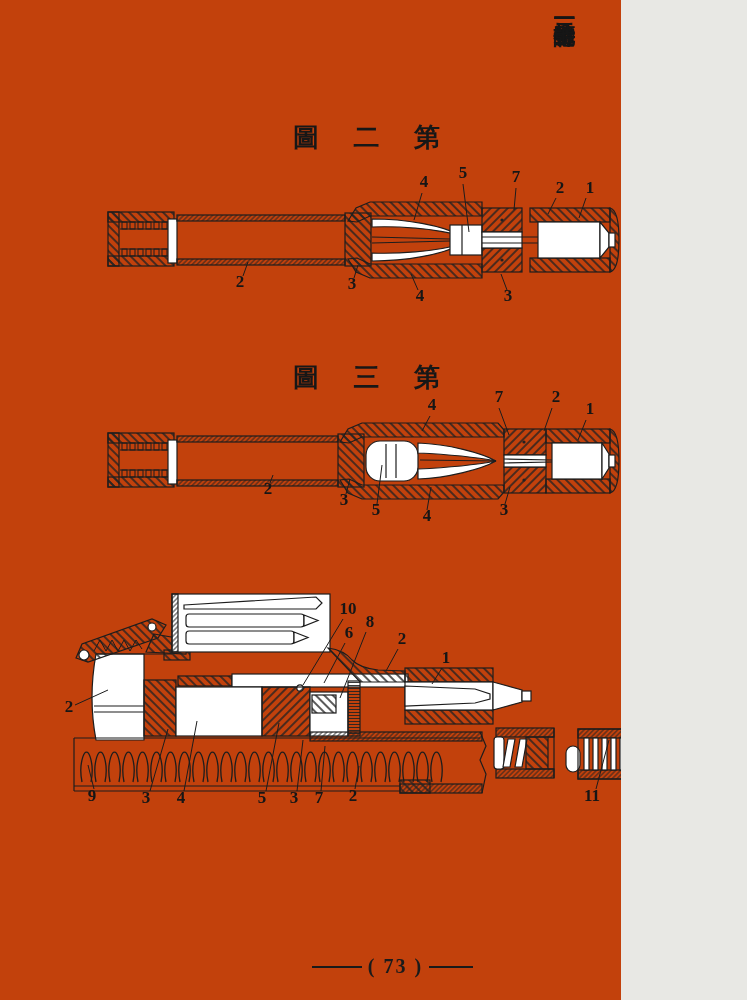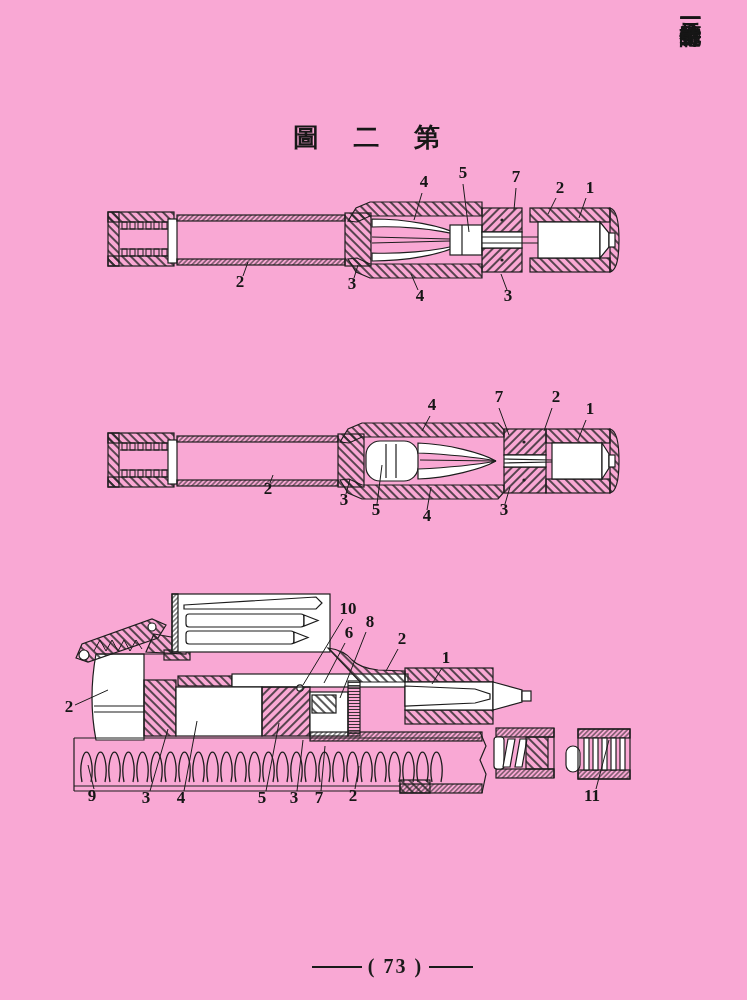--- a/index.html
+++ b/index.html
@@ -1,19 +1,19 @@
 <!DOCTYPE html>
 <html><head>
 <meta charset="utf-8">
 <style>
   html,body{margin:0;padding:0;background:#e8e8e4;}
   .page{
     position:relative;
-    width:747px;height:1000px;
-    background:#f9a8d4;
+    width:621px;height:1000px;
+    background:#c2410c;
     overflow:hidden;
     font-family:"Liberation Serif","DejaVu Serif",serif;
     color:#1b1b1b;
   }
   .patent-no{
     position:absolute;top:7px;right:42px;
     writing-mode:vertical-rl;text-orientation:upright;
     font-size:21.5px;font-weight:600;letter-spacing:0px;
     color:#161616;
   }
@@ -145,20 +145,21 @@
         <text x="140" y="125" class="callout">2</text>
         <line x1="254" y1="116" x2="258" y2="103" class="leader"></line>
         <text x="252" y="127" class="callout">3</text>
         <line x1="318" y1="128" x2="311" y2="112" class="leader"></line>
         <text x="320" y="139" class="callout">4</text>
         <line x1="407" y1="128" x2="401" y2="112" class="leader"></line>
         <text x="408" y="139" class="callout">3</text>
       </g>
   </svg>
 
+  <div class="fig-title t3">圖 三 第</div>
 
   <svg class="fig f3" width="520" height="145" viewBox="0 0 520 145" xmlns="http://www.w3.org/2000/svg">
     <defs>
       <pattern id="f3a" width="6" height="6" patternUnits="userSpaceOnUse" patternTransform="rotate(45)">
           <line x1="3" y1="0" x2="3" y2="6" stroke="#222" stroke-width="1.5"></line>
         </pattern>
       <pattern id="f3b" width="6" height="6" patternUnits="userSpaceOnUse" patternTransform="rotate(-45)">
           <line x1="3" y1="0" x2="3" y2="6" stroke="#222" stroke-width="1.5"></line>
         </pattern>
       <pattern id="f3f" width="3.4" height="3.4" patternUnits="userSpaceOnUse" patternTransform="rotate(45)">

